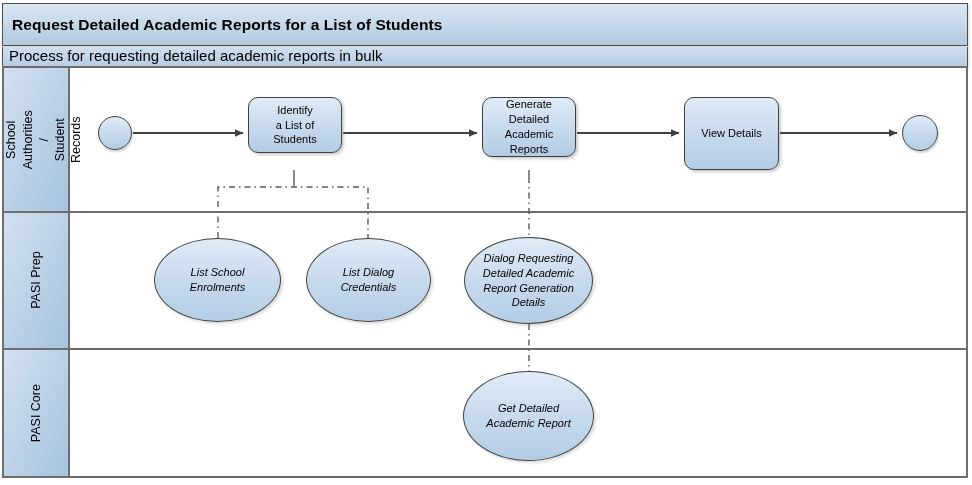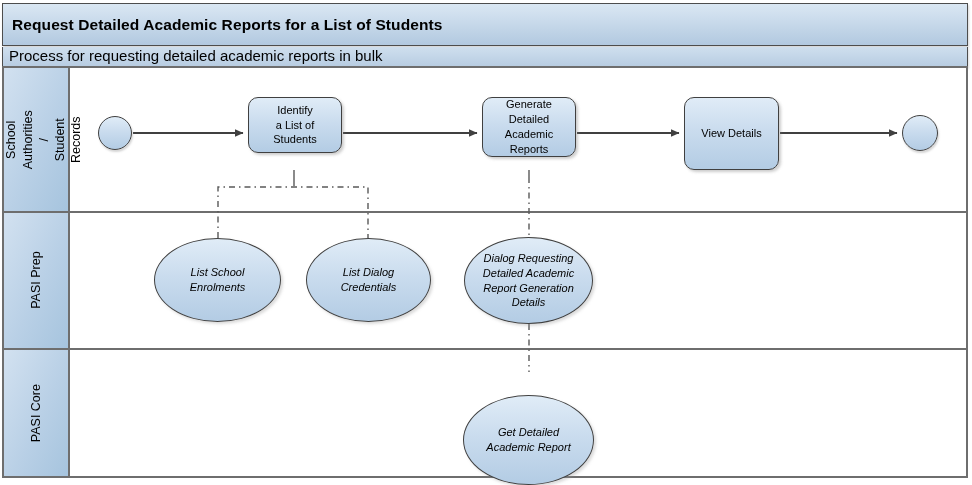--- a/index.html
+++ b/index.html
@@ -133,16 +133,16 @@
 Credentials</span>
 </div>
 
 <div class="node ellipse" style="left:464px;top:237px;width:129px;height:87px;">
   <span>Dialog Requesting
 Detailed Academic
 Report Generation
 Details</span>
 </div>
 
-<div class="node ellipse" style="left:463px;top:395px;width:131px;height:90px;">
+<div class="node ellipse" style="left:463px;top:371px;width:131px;height:90px;">
   <span>Get Detailed
 Academic Report</span>
 </div>
 
 </body></html>

